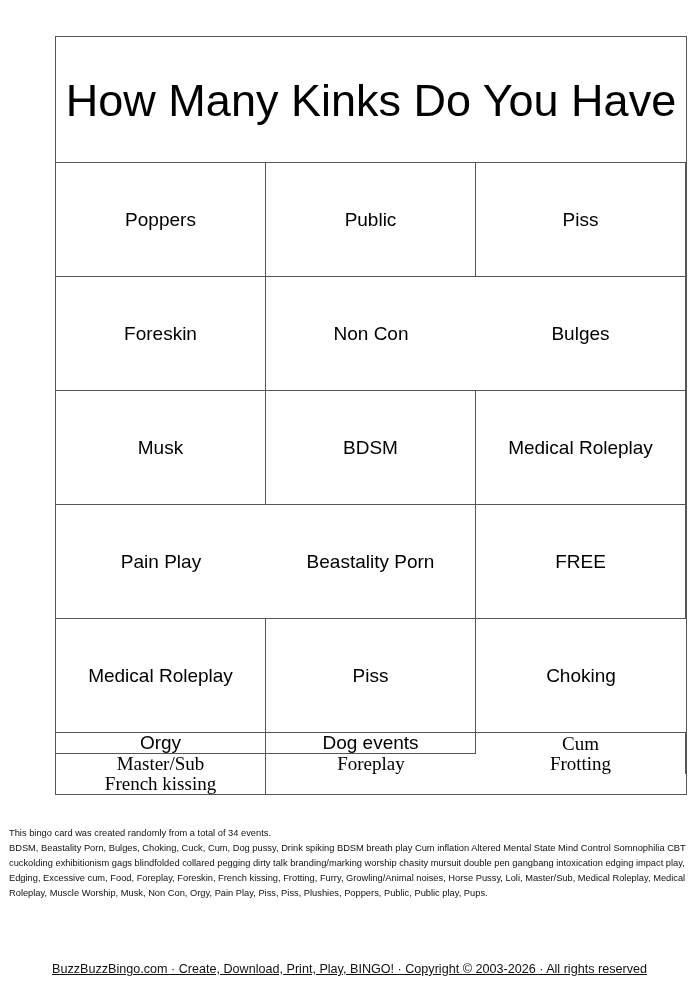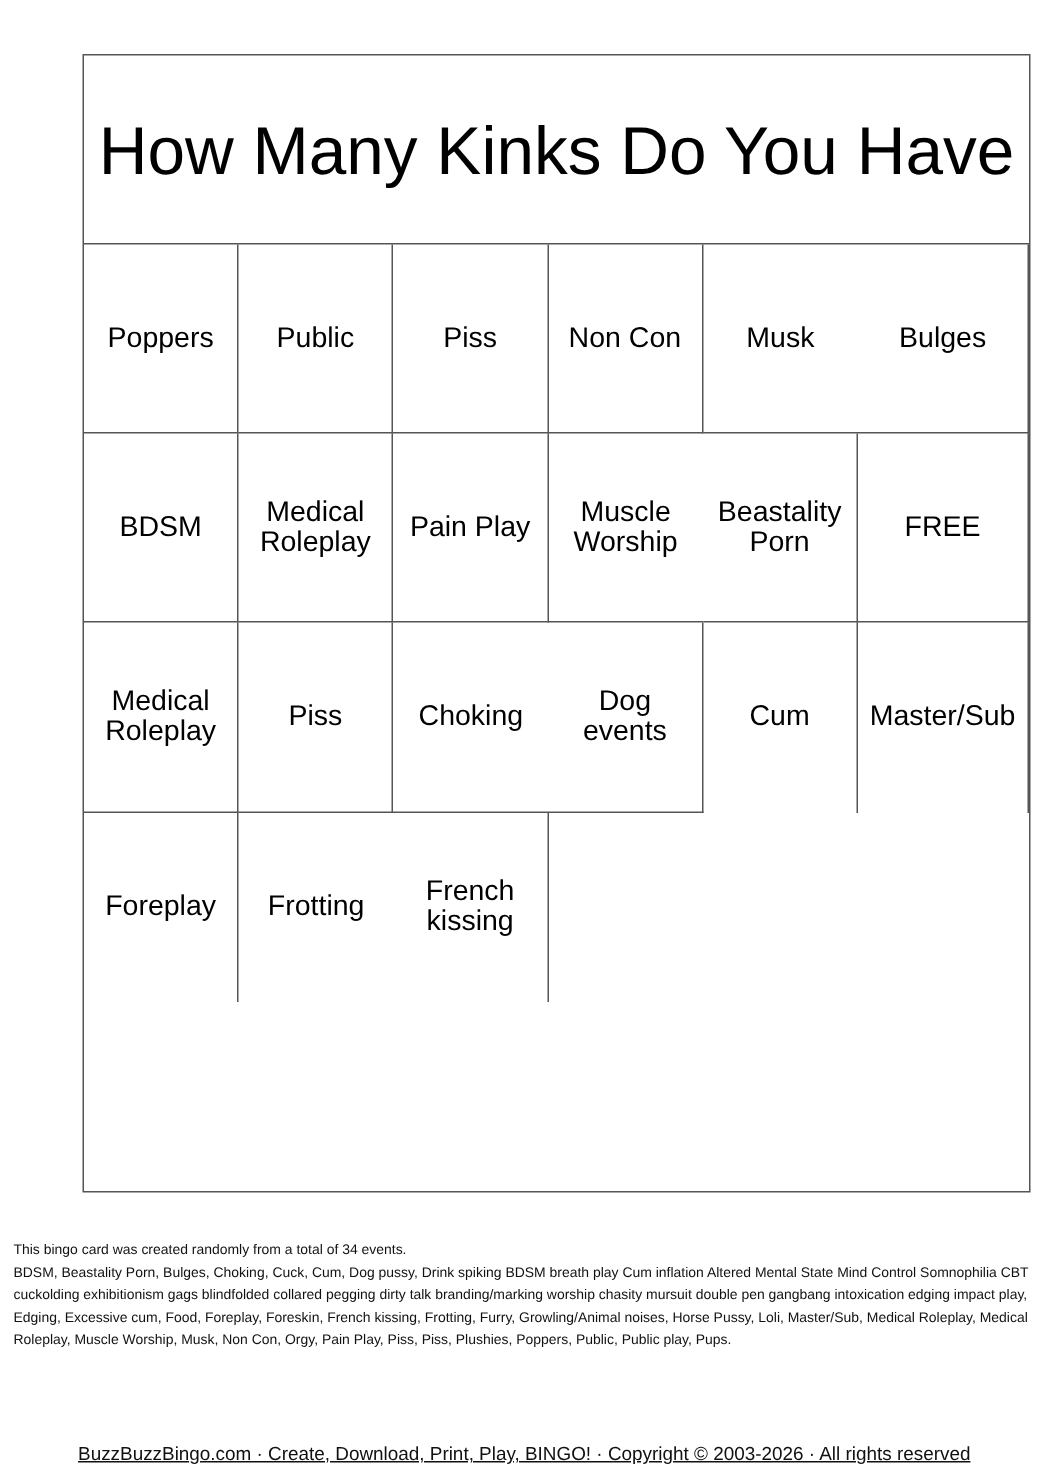--- a/index.html
+++ b/index.html
@@ -5,55 +5,56 @@
   html, body { margin: 0; padding: 0; background: #ffffff; }
   body { width: 699px; height: 989px; position: relative; overflow: hidden;
          font-family: "Liberation Sans", sans-serif; color: #000; }
   .card { position: absolute; left: 33px; top: 36px; width: 632px; height: 759px;
           border: 1px solid #555; box-sizing: border-box; margin-left: 22px; }
   .title-row { position: absolute; left: 0; top: 0; width: 630px; height: 126px;
                display: flex; align-items: center; justify-content: center;
                border-bottom: 1px solid #555; box-sizing: border-box; }
   .title { font-size: 45px; line-height: 1; padding-top: 2px; }
   .grid { position: absolute; left: 0; top: 126px; width: 630px; height: 631px;
-          display: grid; grid-template-columns: repeat(6, 1fr); grid-template-rows: repeat(5, 1fr); }
+          display: grid; grid-template-columns: repeat(3, 1fr); grid-template-rows: repeat(5, 1fr); }
   .cell { border-right: 1px solid #555; border-bottom: 1px solid #555;
           display: flex; align-items: center; justify-content: center; text-align: center;
           font-size: 19px; line-height: 20px; padding: 0 8px; box-sizing: border-box; }
   .cell:nth-child(5n) { border-right: none; }
-  .cell:nth-last-child(-n+5) { border-bottom: none; }
+  .cell:nth-last-child(-n+5) { border-bottom: none; font-family: Liberation Serif, serif; }
   .footer-info { position: absolute; left: 9px; top: 826px; width: 684px; font-size: 9.3px;
                  line-height: 15px; color: #111; }
   .footer-info p { margin: 0; }
   .copyright { position: absolute; left: 0; top: 962px; width: 699px; text-align: center;
                font-size: 12.6px; color: #111; text-decoration: underline; }
 </style>
 </head>
 <body>
 
 <div class="card">
   <div class="title-row">
     <div class="title">How Many Kinks Do You Have</div>
   </div>
   <div class="grid">
     <div class="cell">Poppers</div>
     <div class="cell">Public</div>
     <div class="cell">Piss</div>
+    <div class="cell">Foreskin</div>
     <div class="cell">Non Con</div>
+    <div class="cell">Bulges</div>
     <div class="cell">Musk</div>
-    <div class="cell">Bulges</div>
     <div class="cell">BDSM</div>
     <div class="cell">Medical Roleplay</div>
     <div class="cell">Pain Play</div>
-    <div class="cell">Muscle Worship</div>
     <div class="cell">Beastality Porn</div>
     <div class="cell">FREE</div>
     <div class="cell">Medical Roleplay</div>
     <div class="cell">Piss</div>
     <div class="cell">Choking</div>
+    <div class="cell">Orgy</div>
     <div class="cell">Dog events</div>
     <div class="cell">Cum</div>
     <div class="cell">Master/Sub</div>
     <div class="cell">Foreplay</div>
     <div class="cell">Frotting</div>
     <div class="cell">French kissing</div>
   </div>
 </div>
 
 <div class="footer-info">

